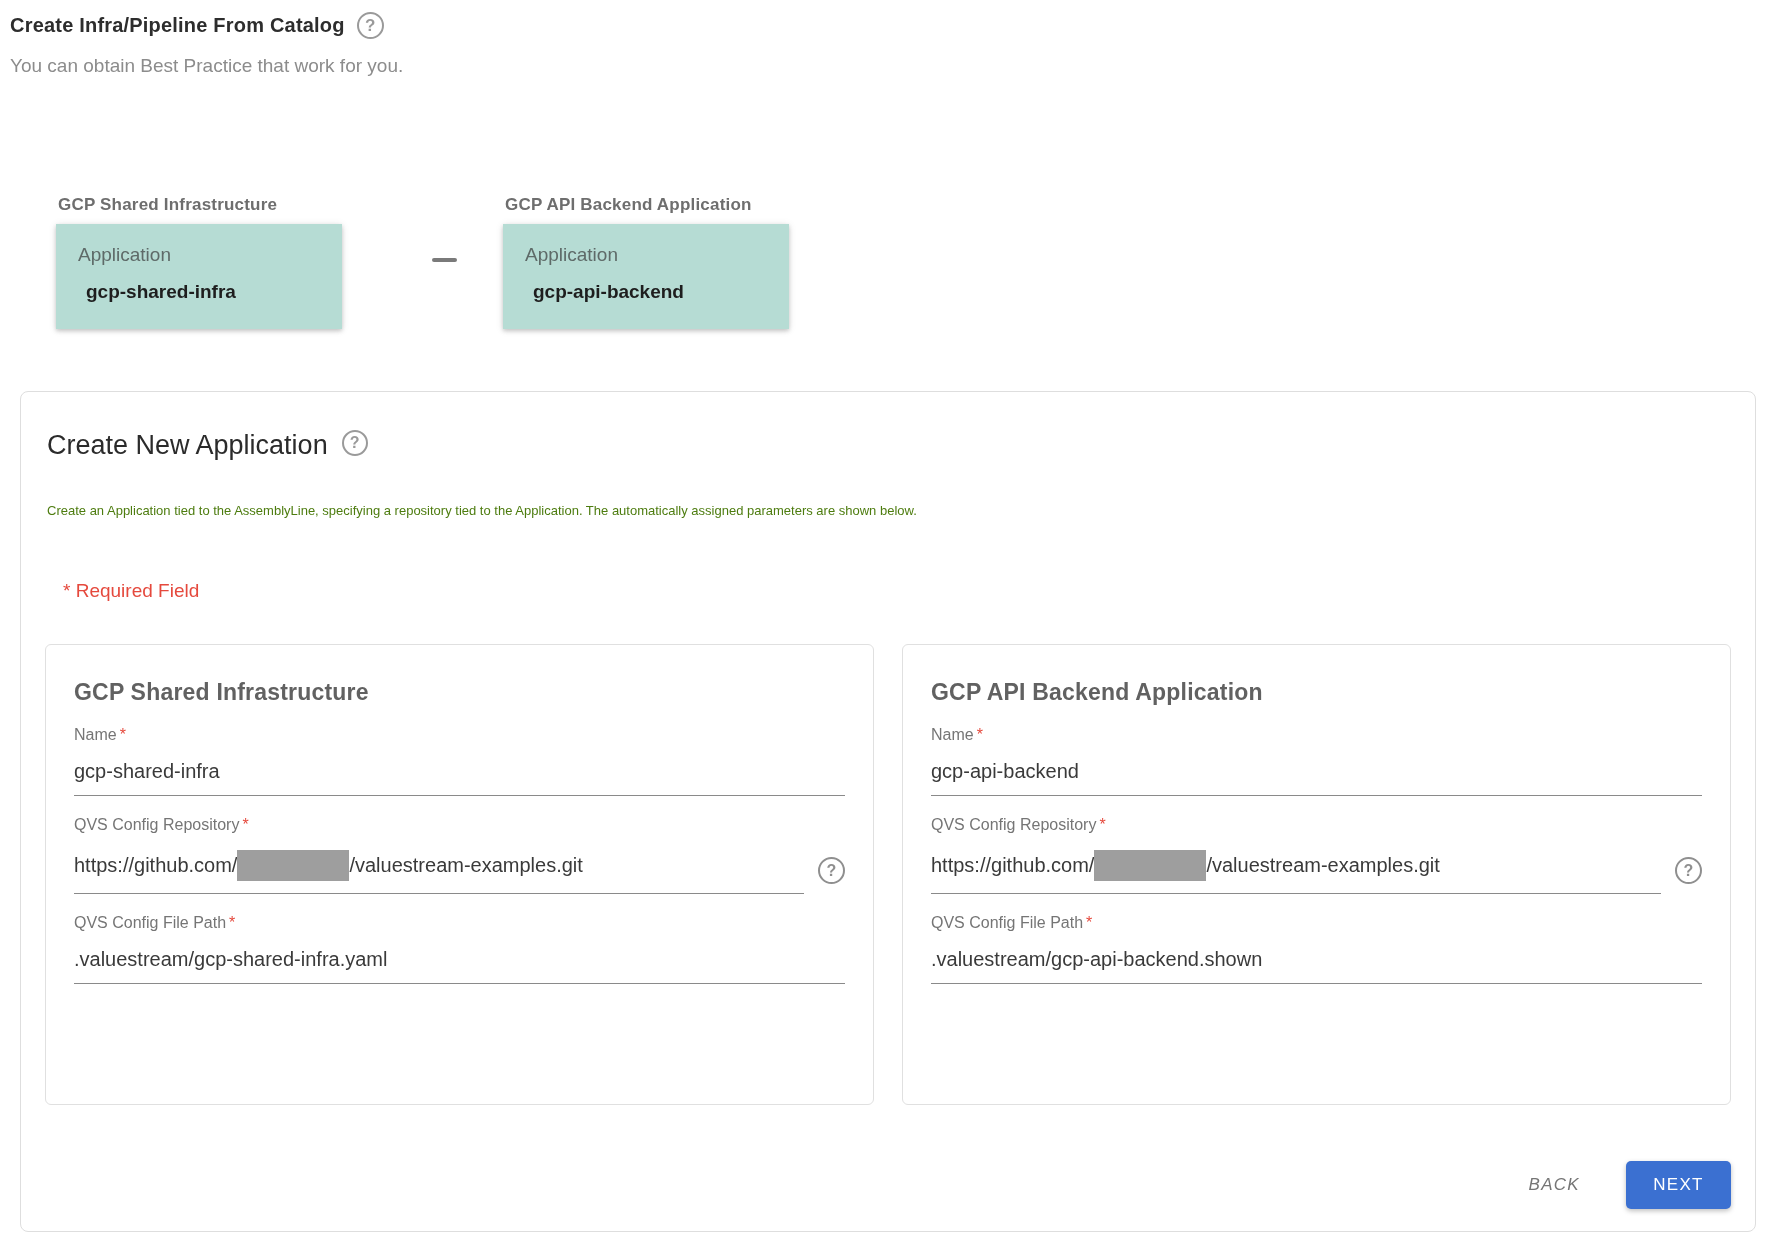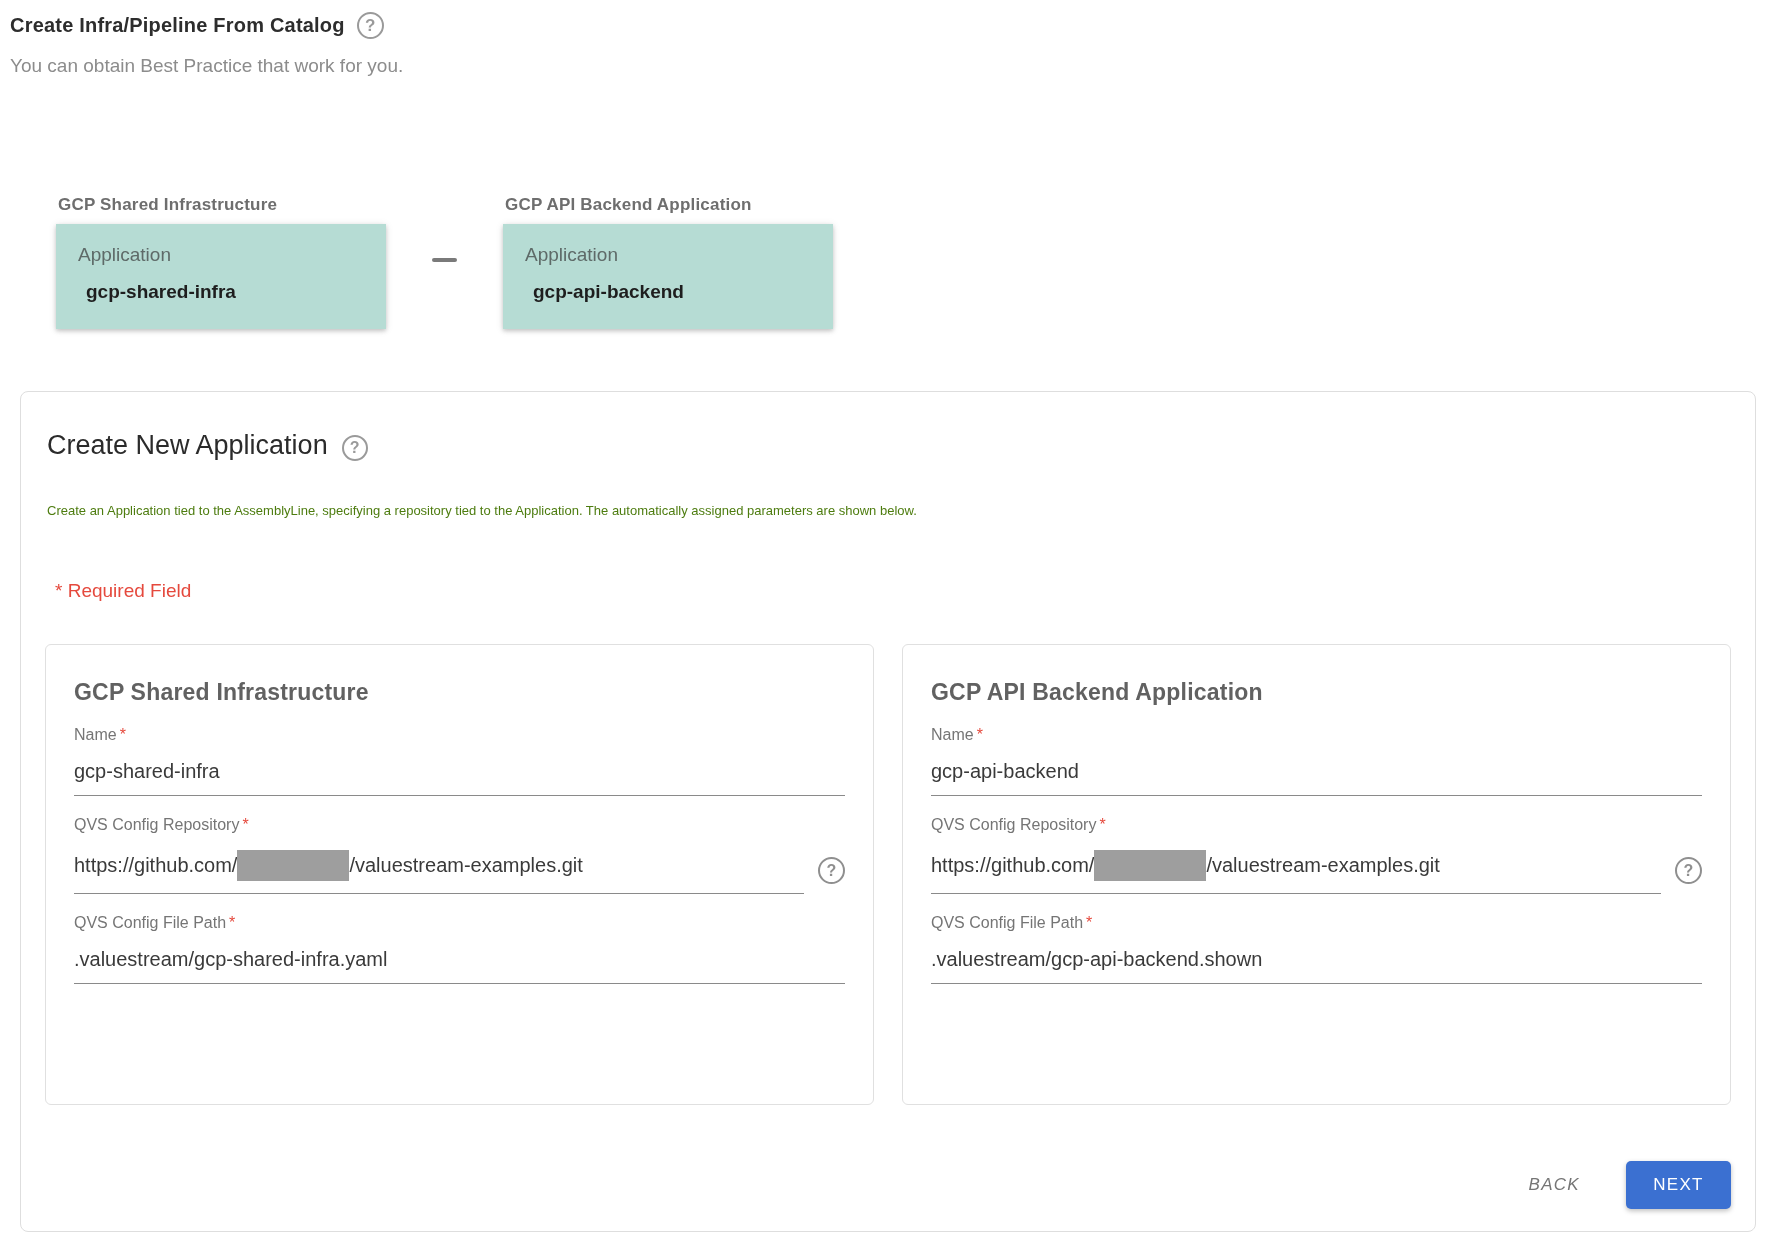--- a/index.html
+++ b/index.html
@@ -25,43 +25,43 @@
 
   
   .preview { display: flex; align-items: flex-start; margin: 118px 0 0 56px; }
   .preview-node { width: 330px; }
   .preview-node + .connector-wrap { }
   .node-title {
     font-size: 17px; font-weight: 700; color: #6e6e6e; margin: 0 0 9px 2px; letter-spacing: .2px;
     white-space: nowrap;
   }
   .node-card {
-    width: 330px; height: 105px;
+    width: 286px; height: 105px;
     background: #b6dcd4;
     box-shadow: 0 2px 4px rgba(0,0,0,.18), 0 1px 8px rgba(0,0,0,.10);
     padding: 20px 24px 0 22px;
   }
   .node-kind { font-size: 19px; color: #5e6a68; }
   .node-name { font-size: 19px; font-weight: 700; color: #1e1e1e; margin: 15px 0 0 8px; }
   .connector-wrap { width: 117px; display: flex; justify-content: center; padding-top: 63px; }
   .connector-line { width: 25px; height: 4px; background: #7a7a7a; border-radius: 2px; }
 
   
   .wizard-card {
     margin: 62px 14px 0 20px;
     width: 1736px;
     border: 1px solid #dedede;
     border-radius: 8px;
     background: #fff;
     padding: 38px 24px 22px 24px;
   }
-  .wizard-title-row { display: flex; align-items: flex-end; gap: 14px; margin-left: 2px; }
+  .wizard-title-row { display: flex; align-items: flex-start; gap: 14px; margin-left: 2px; }
   .wizard-title { font-size: 27px; font-weight: 500; color: #2b2b2b; }
   .wizard-description { margin: 42px 0 0 2px; font-size: 13px; color: #4d7c0f; }
-  .required-note { margin: 62px 0 0 10px; font-size: 19px; color: #e5493d; }
+  .required-note { margin: 62px 0 0 18px; font-size: 19px; color: #e5493d; }
 
   .sections { display: flex; gap: 28px; margin-top: 42px; }
   .section-card {
     flex: 1 1 0;
     border: 1px solid #e0e0e0;
     border-radius: 6px;
     background: #fff;
     padding: 34px 28px 64px 28px;
     min-height: 461px;
   }

